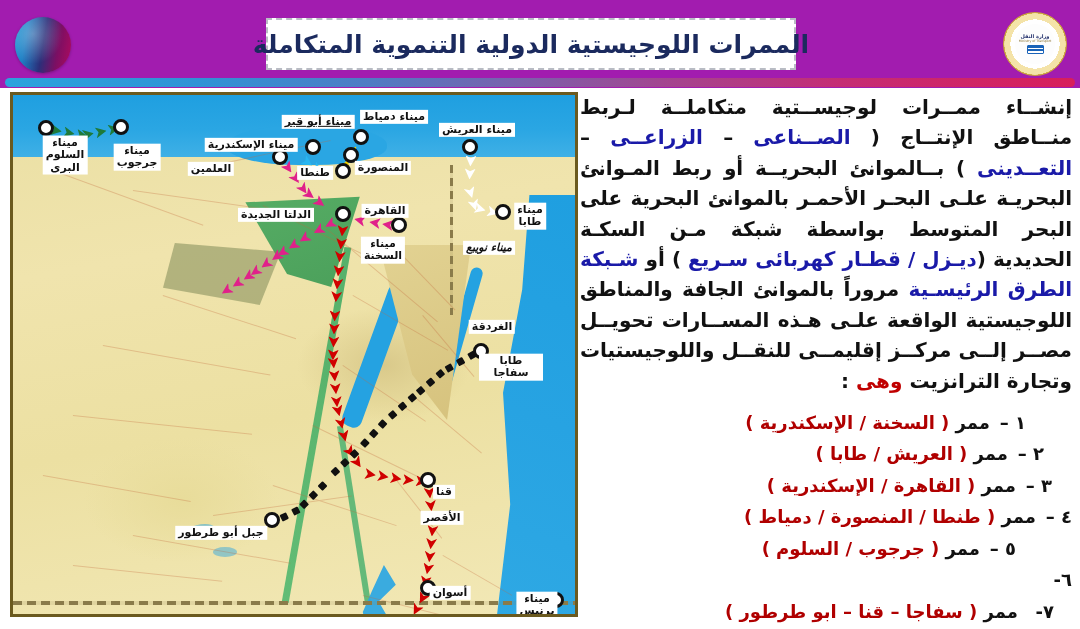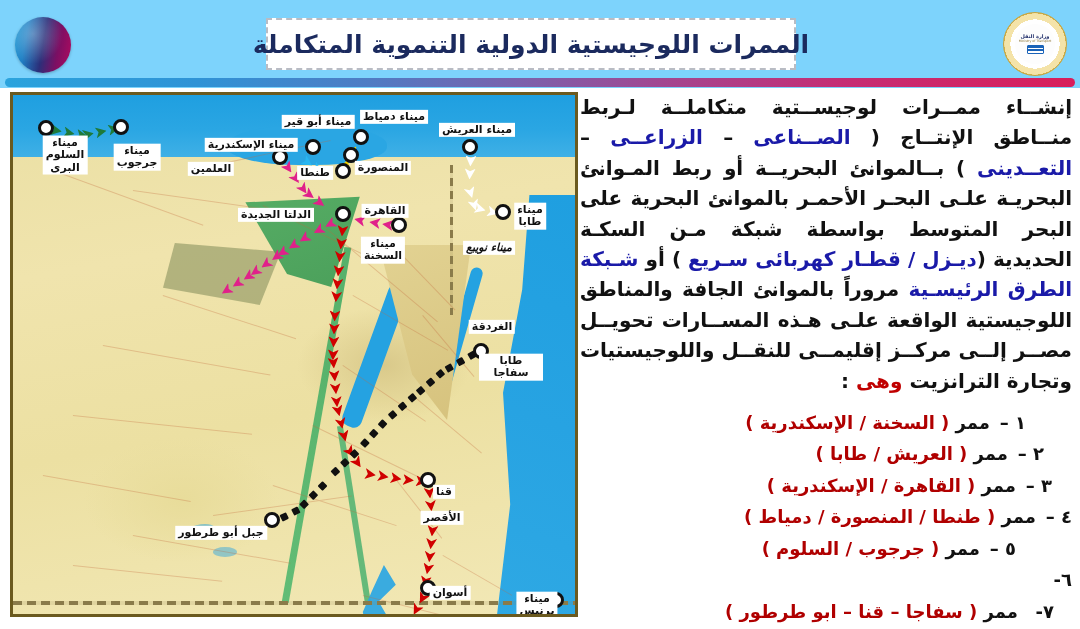--- a/index.html
+++ b/index.html
@@ -13,21 +13,21 @@
   #page {
     position: relative;
     width: 1080px; height: 629px;
     background: #ffffff;
   }
 
   
   .header-band {
     position: absolute; top: 0; left: 0;
     width: 1080px; height: 88px;
-    background: #7dd3fc;
+    background: #a21caf;
   }
   .logo-sphere {
     position: absolute; left: 15px; top: 17px;
     width: 56px; height: 56px; border-radius: 50%;
     background:
       radial-gradient(circle at 32% 30%, rgba(255,255,255,.30), rgba(255,255,255,0) 55%),
       linear-gradient(100deg, #1b9ad6 0%, #1f7fc4 22%, #2b2f7a 50%, #7c0f63 74%, #b10a5e 100%);
     box-shadow: 0 1px 3px rgba(0,0,0,.25);
   }
   .logo-bar {
@@ -481,21 +481,21 @@
           <div class="node" style="left: 543px; top: 505px;"></div>
         </div>
       <div id="label-layer">
           <div class="plabel" style="left: 52px; top: 60px;">ميناء
 السلوم
 البرى</div>
           <div class="plabel" style="left: 124px; top: 62px;">ميناء
 جرجوب</div>
           <div class="plabel" style="left: 198px; top: 74px;">العلمين</div>
           <div class="plabel" style="left: 238px; top: 50px;">ميناء الإسكندرية</div>
-          <div class="plabel" style="left: 305px; top: 27px;">ميناء أبو قير</div>
+          <div class="plabel" style="left: 305px; top: 27px; text-decoration: underline;">ميناء أبو قير</div>
           <div class="plabel" style="left: 381px; top: 22px;">ميناء دمياط</div>
           <div class="plabel" style="left: 302px; top: 78px;">طنطا</div>
           <div class="plabel" style="left: 370px; top: 73px;">المنصورة</div>
           <div class="plabel" style="left: 464px; top: 35px;">ميناء العريش</div>
           <div class="plabel" style="left: 517px; top: 121px;">ميناء
 طابا</div>
           <div class="plabel" style="left: 372px; top: 116px;">القاهرة</div>
           <div class="plabel" style="left: 263px; top: 120px;">الدلتا الجديدة</div>
           <div class="plabel" style="left: 370px; top: 155px;">ميناء
 السخنة</div>

